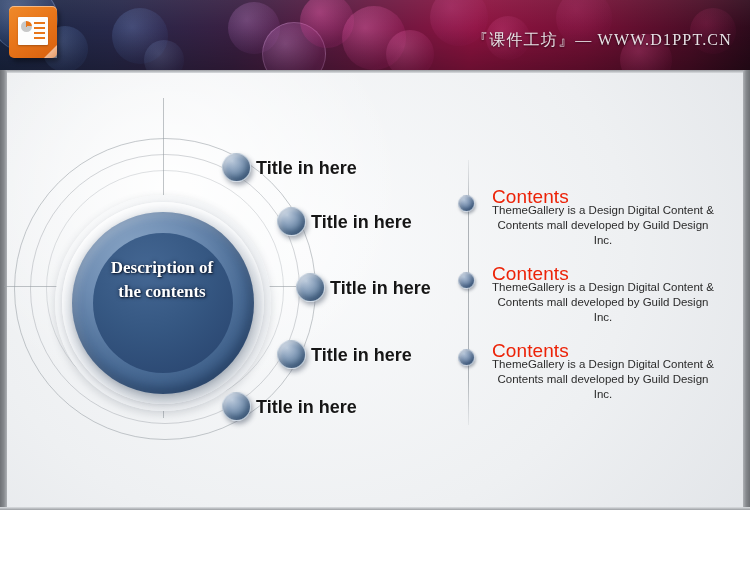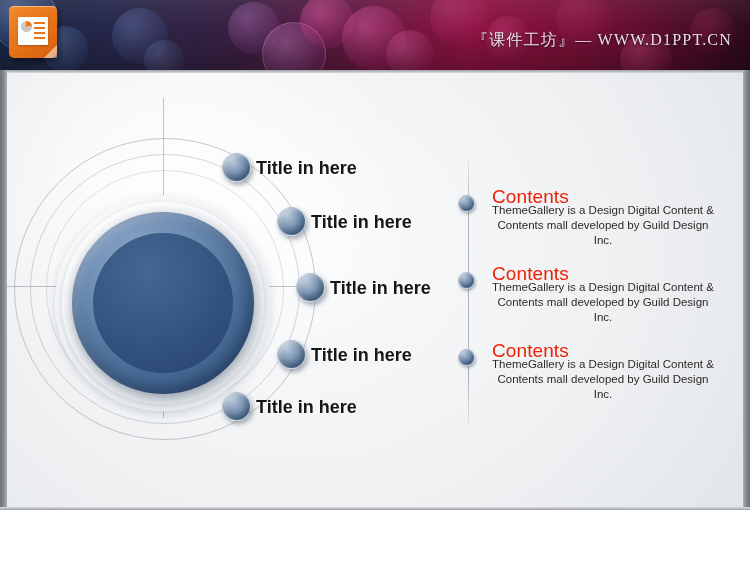--- a/index.html
+++ b/index.html
@@ -149,20 +149,24 @@
     <div class="axis" style="left:4px;top:216px;width:310px;height:1px;"></div>
 
     <div class="ring" style="left:14px;top:68px;width:300px;height:300px;"></div>
     <div class="ring" style="left:30px;top:84px;width:268px;height:268px;border-color:rgba(150,156,162,.42);"></div>
     <div class="ring" style="left:46px;top:100px;width:236px;height:236px;border-color:rgba(150,156,162,.30);"></div>
 
     <div class="core-glow"></div>
     <div class="core-outer"></div>
     <div class="core-mid"></div>
     <div class="core-in"></div>
+    <div class="core-text">
+      <div>Description of</div>
+      <div>the contents</div>
+    </div>
 
     <div class="node" style="left:222px;top:83px;"></div>
     <div class="node-label" style="left:256px;top:88px;">Title in here</div>
 
     <div class="node" style="left:277px;top:137px;"></div>
     <div class="node-label" style="left:311px;top:142px;">Title in here</div>
 
     <div class="node" style="left:296px;top:203px;"></div>
     <div class="node-label" style="left:330px;top:208px;">Title in here</div>
 

